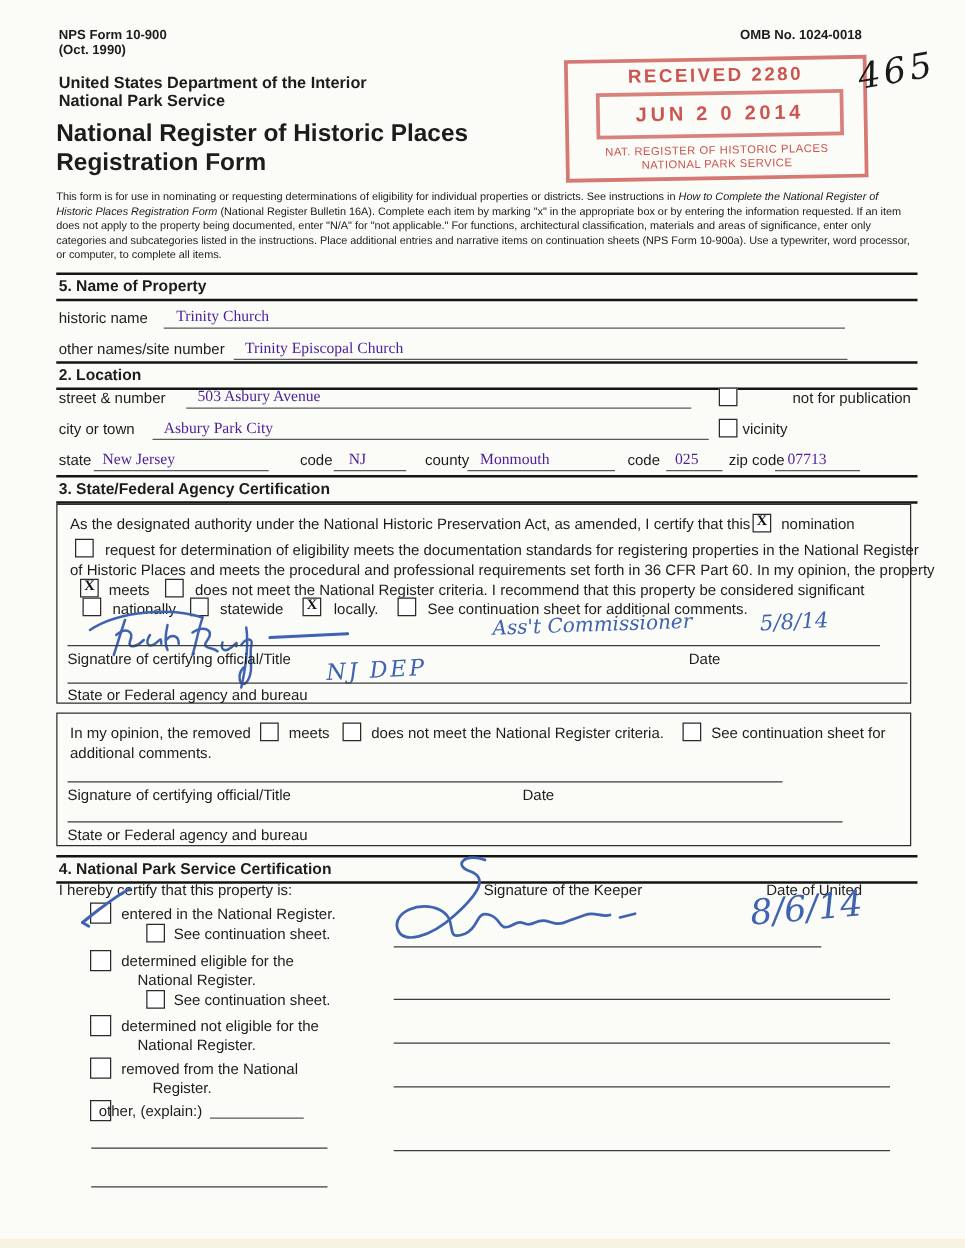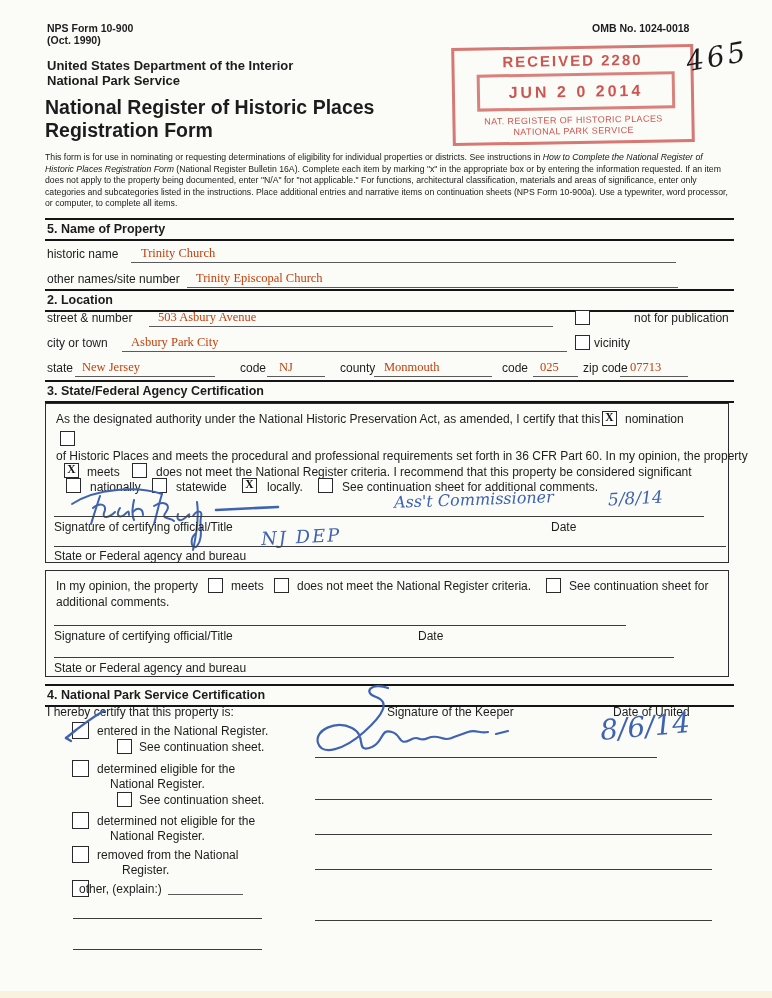--- a/index.html
+++ b/index.html
@@ -1,21 +1,21 @@
 <!DOCTYPE html>
 <html><head>
 <meta charset="utf-8">
 <style>
   html,body{margin:0;padding:0;background:#e8e8e8;}
   .page{position:relative;width:772px;height:998px;background:#fbfbf8;overflow:hidden;
         font-family:"Liberation Sans",sans-serif;color:#1c1c1c;}
   .abs{position:absolute;}
   .s{font-family:"Liberation Sans",sans-serif;font-size:12px;color:#1d1d1d;white-space:nowrap;}
   .sm{font-size:10.5px;font-weight:bold;white-space:nowrap;}
-  .v{font-family:"Liberation Serif",serif;font-size:12.5px;color:#c2410c;white-space:nowrap;}
+  .v{font-family:"Liberation Serif",serif;font-size:12.5px;color:#4c1d95;white-space:nowrap;}
   .ln{position:absolute;height:0;border-bottom:1.2px solid #5a5a5a;}
   .ln2{position:absolute;height:0;border-bottom:1.4px solid #3c3c3c;}
   .sec{position:absolute;left:45px;width:685px;border-top:2.6px solid #151515;border-bottom:2px solid #151515;
        font-weight:bold;font-size:12.5px;padding:2px 2px 3px 2px;background:transparent;}
   .box{position:absolute;border:1.5px solid #2e2e2e;background:transparent;}
   .cb{position:absolute;width:13px;height:13px;border:1.4px solid #2a2a2a;background:#fff;}
   .cb.big{width:15px;height:15px;}
   .cbx{position:absolute;left:0;right:0;top:-1px;text-align:center;
        font-family:"Liberation Serif",serif;font-size:11.5px;font-weight:bold;color:#111;}
   .hand{font-family:"DejaVu Serif",serif;font-style:italic;color:#3f63b0;white-space:nowrap;}
@@ -95,20 +95,21 @@
   <div class="sec" style="top:380px;">3. State/Federal Agency Certification</div>
 
   <div class="box" style="left:45px;top:403px;width:682px;height:158px;">
     <div class="abs s" style="left:10px;top:8px;">As the designated authority under the National Historic Preservation Act, as amended, I certify that this</div>
     <div class="cb" style="left:556px;top:7px;">
         <span class="cbx">X</span>
       </div>
     <div class="abs s" style="left:579px;top:8px;">nomination</div>
 
     <div class="cb" style="left:14px;top:27px;"></div>
+    <div class="abs s" style="left:38px;top:29px;">request for determination of eligibility meets the documentation standards for registering properties in the National Register</div>
     <div class="abs s" style="left:10px;top:45px;">of Historic Places and meets the procedural and professional requirements set forth in 36 CFR Part 60. In my opinion, the property</div>
 
     <div class="cb" style="left:18px;top:59px;">
         <span class="cbx">X</span>
       </div>
     <div class="abs s" style="left:41px;top:61px;">meets</div>
     <div class="cb" style="left:86px;top:59px;"></div>
     <div class="abs s" style="left:110px;top:61px;">does not meet the National Register criteria.  I recommend that this property be considered significant</div>
 
     <div class="cb" style="left:20px;top:74px;"></div>
@@ -144,21 +145,21 @@
     <div class="ln2" style="left:8px;top:112px;width:650px;"></div>
     <div class="abs s" style="left:8px;top:116px;">Signature of certifying official/Title</div>
     <div class="abs s" style="left:505px;top:116px;">Date</div>
 
     <div class="abs hand" style="left:215px;top:122px;font-size:18px;transform:rotate(-3deg);letter-spacing:2px;">NJ DEP</div>
     <div class="ln2" style="left:8px;top:142px;width:672px;"></div>
     <div class="abs s" style="left:8px;top:145px;">State or Federal agency and bureau</div>
   </div>
 
   <div class="box" style="left:45px;top:570px;width:682px;height:105px;">
-    <div class="abs s" style="left:10px;top:8px;">In my opinion, the property</div>
+    <div class="abs s" style="left:10px;top:8px;">In my opinion, the removed</div>
     <div class="cb" style="left:162px;top:7px;"></div>
     <div class="abs s" style="left:185px;top:8px;">meets</div>
     <div class="cb" style="left:228px;top:7px;"></div>
     <div class="abs s" style="left:251px;top:8px;">does not meet the National Register criteria.</div>
     <div class="cb" style="left:500px;top:7px;"></div>
     <div class="abs s" style="left:523px;top:8px;">See continuation sheet for</div>
     <div class="abs s" style="left:10px;top:24px;">additional comments.</div>
 
     <div class="ln2" style="left:8px;top:54px;width:572px;"></div>
     <div class="abs s" style="left:8px;top:58px;">Signature of certifying official/Title</div>

